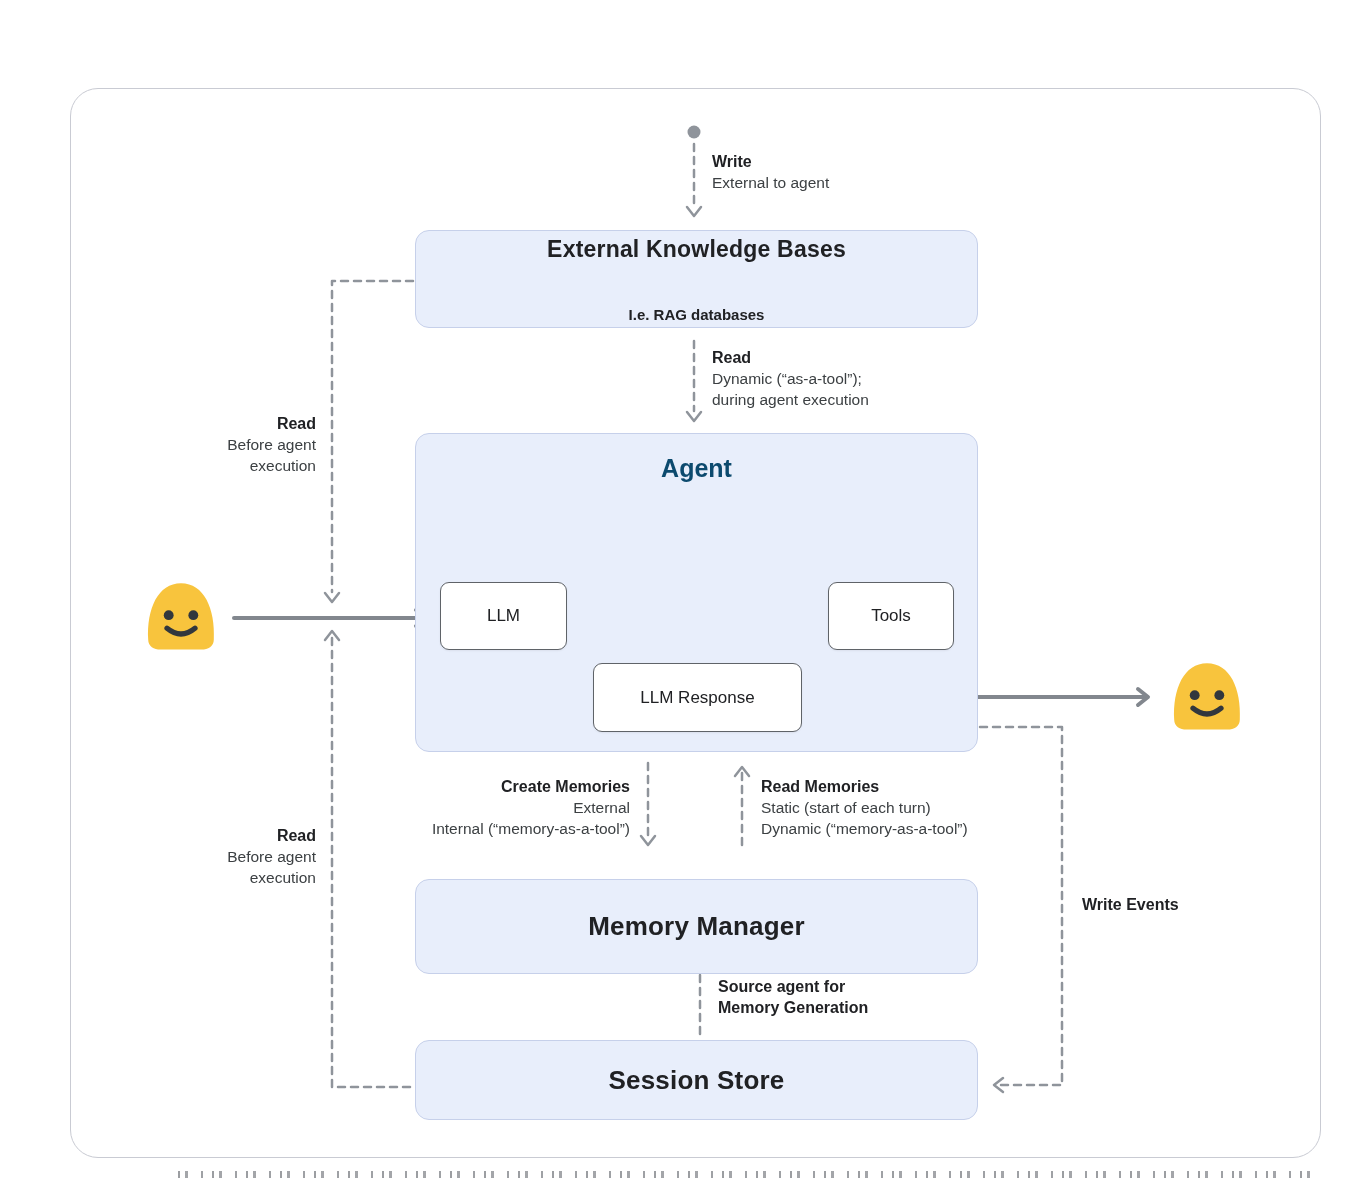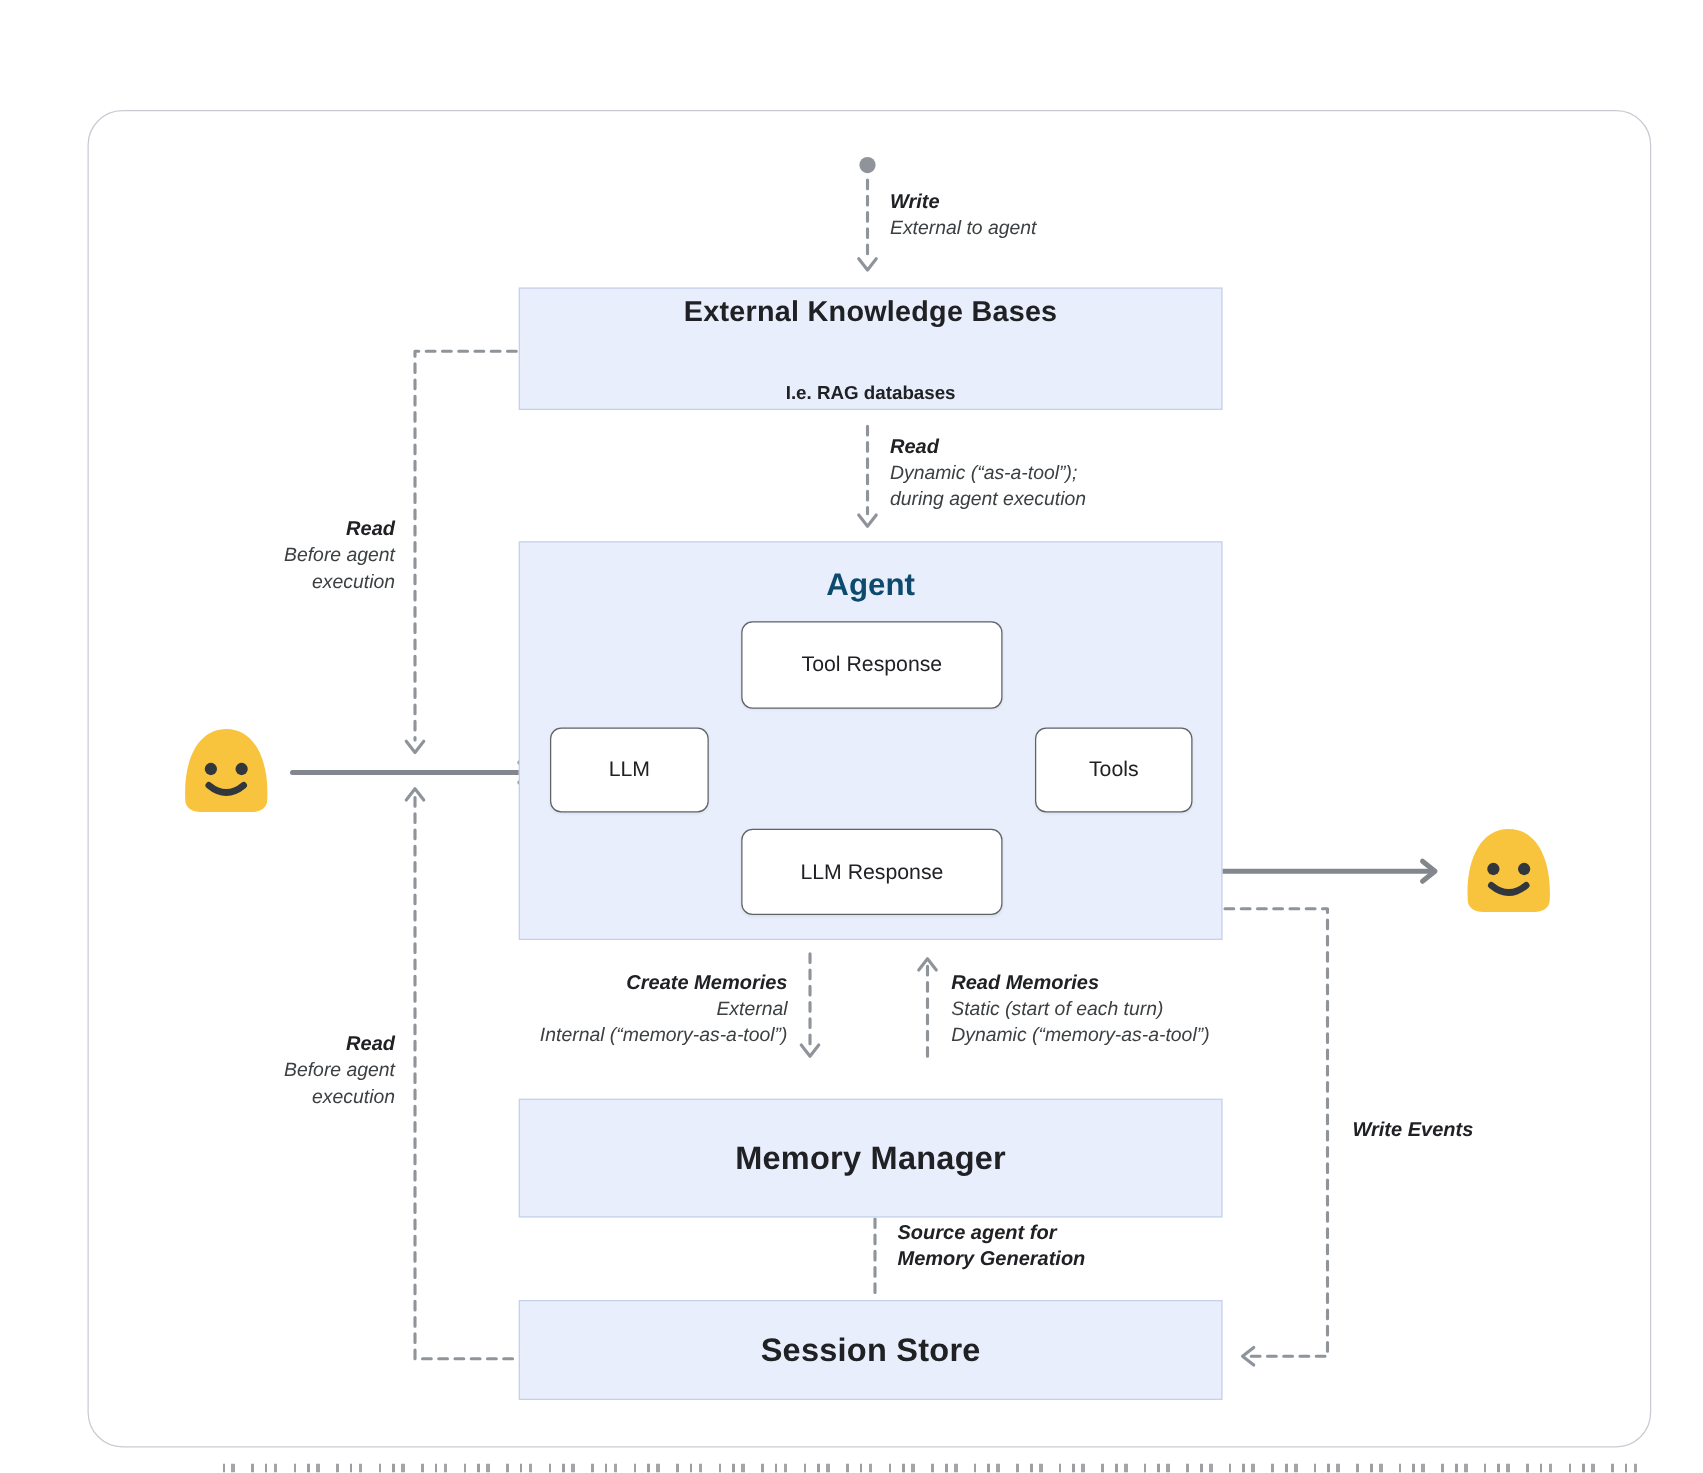--- a/index.html
+++ b/index.html
@@ -3,31 +3,31 @@
 <meta charset="utf-8">
 <style>
   html,body{margin:0;padding:0;background:#ffffff;}
   body{width:1362px;height:1178px;position:relative;overflow:hidden;
        font-family:"Liberation Sans","DejaVu Sans",sans-serif;color:#202124;}
   .stage{position:absolute;left:0;top:0;width:1362px;height:1178px;}
   .frame{position:absolute;left:70px;top:88px;width:1249px;height:1068px;
          border:1.5px solid #c9cbd3;border-radius:28px;background:#fff;}
   svg.layer{position:absolute;left:0;top:0;width:1362px;height:1178px;pointer-events:none;}
   .panel{position:absolute;left:415px;width:563px;background:#e8eefb;
-         border:1px solid #c6d0ea;border-radius:0;box-sizing:border-box;
+         border:1px solid #c6d0ea;border-radius:14px;box-sizing:border-box;
          display:flex;flex-direction:column;align-items:center;justify-content:center;gap:36px;}
   .panel .title{font-weight:700;font-size:23px;letter-spacing:.2px;color:#202124;}
   .panel .big-title{font-weight:700;font-size:26px;letter-spacing:.2px;color:#202124;}
   .panel .subtitle{font-weight:700;font-size:15px;margin-top:7px;color:#202124;}
   .agent-panel{justify-content:flex-start;}
   .agent-title{margin-top:20px;font-weight:700;font-size:25px;color:#0c4a6e;}
   .node{position:absolute;background:#ffffff;border:1.5px solid #5f6368;border-radius:9px;
         display:flex;align-items:center;justify-content:center;
         font-size:17px;font-weight:500;color:#202124;box-shadow:0 1px 2px rgba(60,64,67,.08);}
-  .ann{position:absolute;font-size:15.5px;line-height:21px;color:#3c4043;font-style:italic;}
+  .ann{position:absolute;font-size:15.5px;line-height:21px;color:#3c4043;}
   .ann .b{font-weight:700;font-size:16px;color:#202124;}
   .ann.right{text-align:right;}
   .smiley{position:absolute;}
   .cropped-caption{position:absolute;left:178px;top:1171px;width:1145px;height:7px;overflow:hidden;
     background:repeating-linear-gradient(90deg,#4a4e55 0 2px,transparent 2px 7px,#585c63 7px 10px,transparent 10px 23px,#50545b 23px 25px,transparent 25px 34px);
     opacity:.55;}
 </style>
 </head>
 <body>
 
@@ -89,21 +89,20 @@
   </svg>
 
   <div class="panel" style="top:230px;height:98px;">
     <div class="title">External Knowledge Bases</div>
     <div class="subtitle">I.e. RAG databases</div>
   </div>
 
   <div class="panel agent-panel" style="top:433px;height:319px;">
     <div class="agent-title">Agent</div>
   </div>
-  <div class="node" style="left:593px;top:497px;width:207px;height:68px;">Tool Response</div>
   <div class="node" style="left:440px;top:582px;width:125px;height:66px;text-align:right;">LLM</div>
   <div class="node" style="left:828px;top:582px;width:124px;height:66px;">Tools</div>
   <div class="node" style="left:593px;top:663px;width:207px;height:67px;text-align:center;">LLM Response</div>
 
   <div class="panel" style="top:855px;height:95px;margin-top:24px;">
     <div class="big-title">Memory Manager</div>
   </div>
 
   <div class="panel" style="top:1040px;height:80px;">
     <div class="big-title">Session Store</div>

